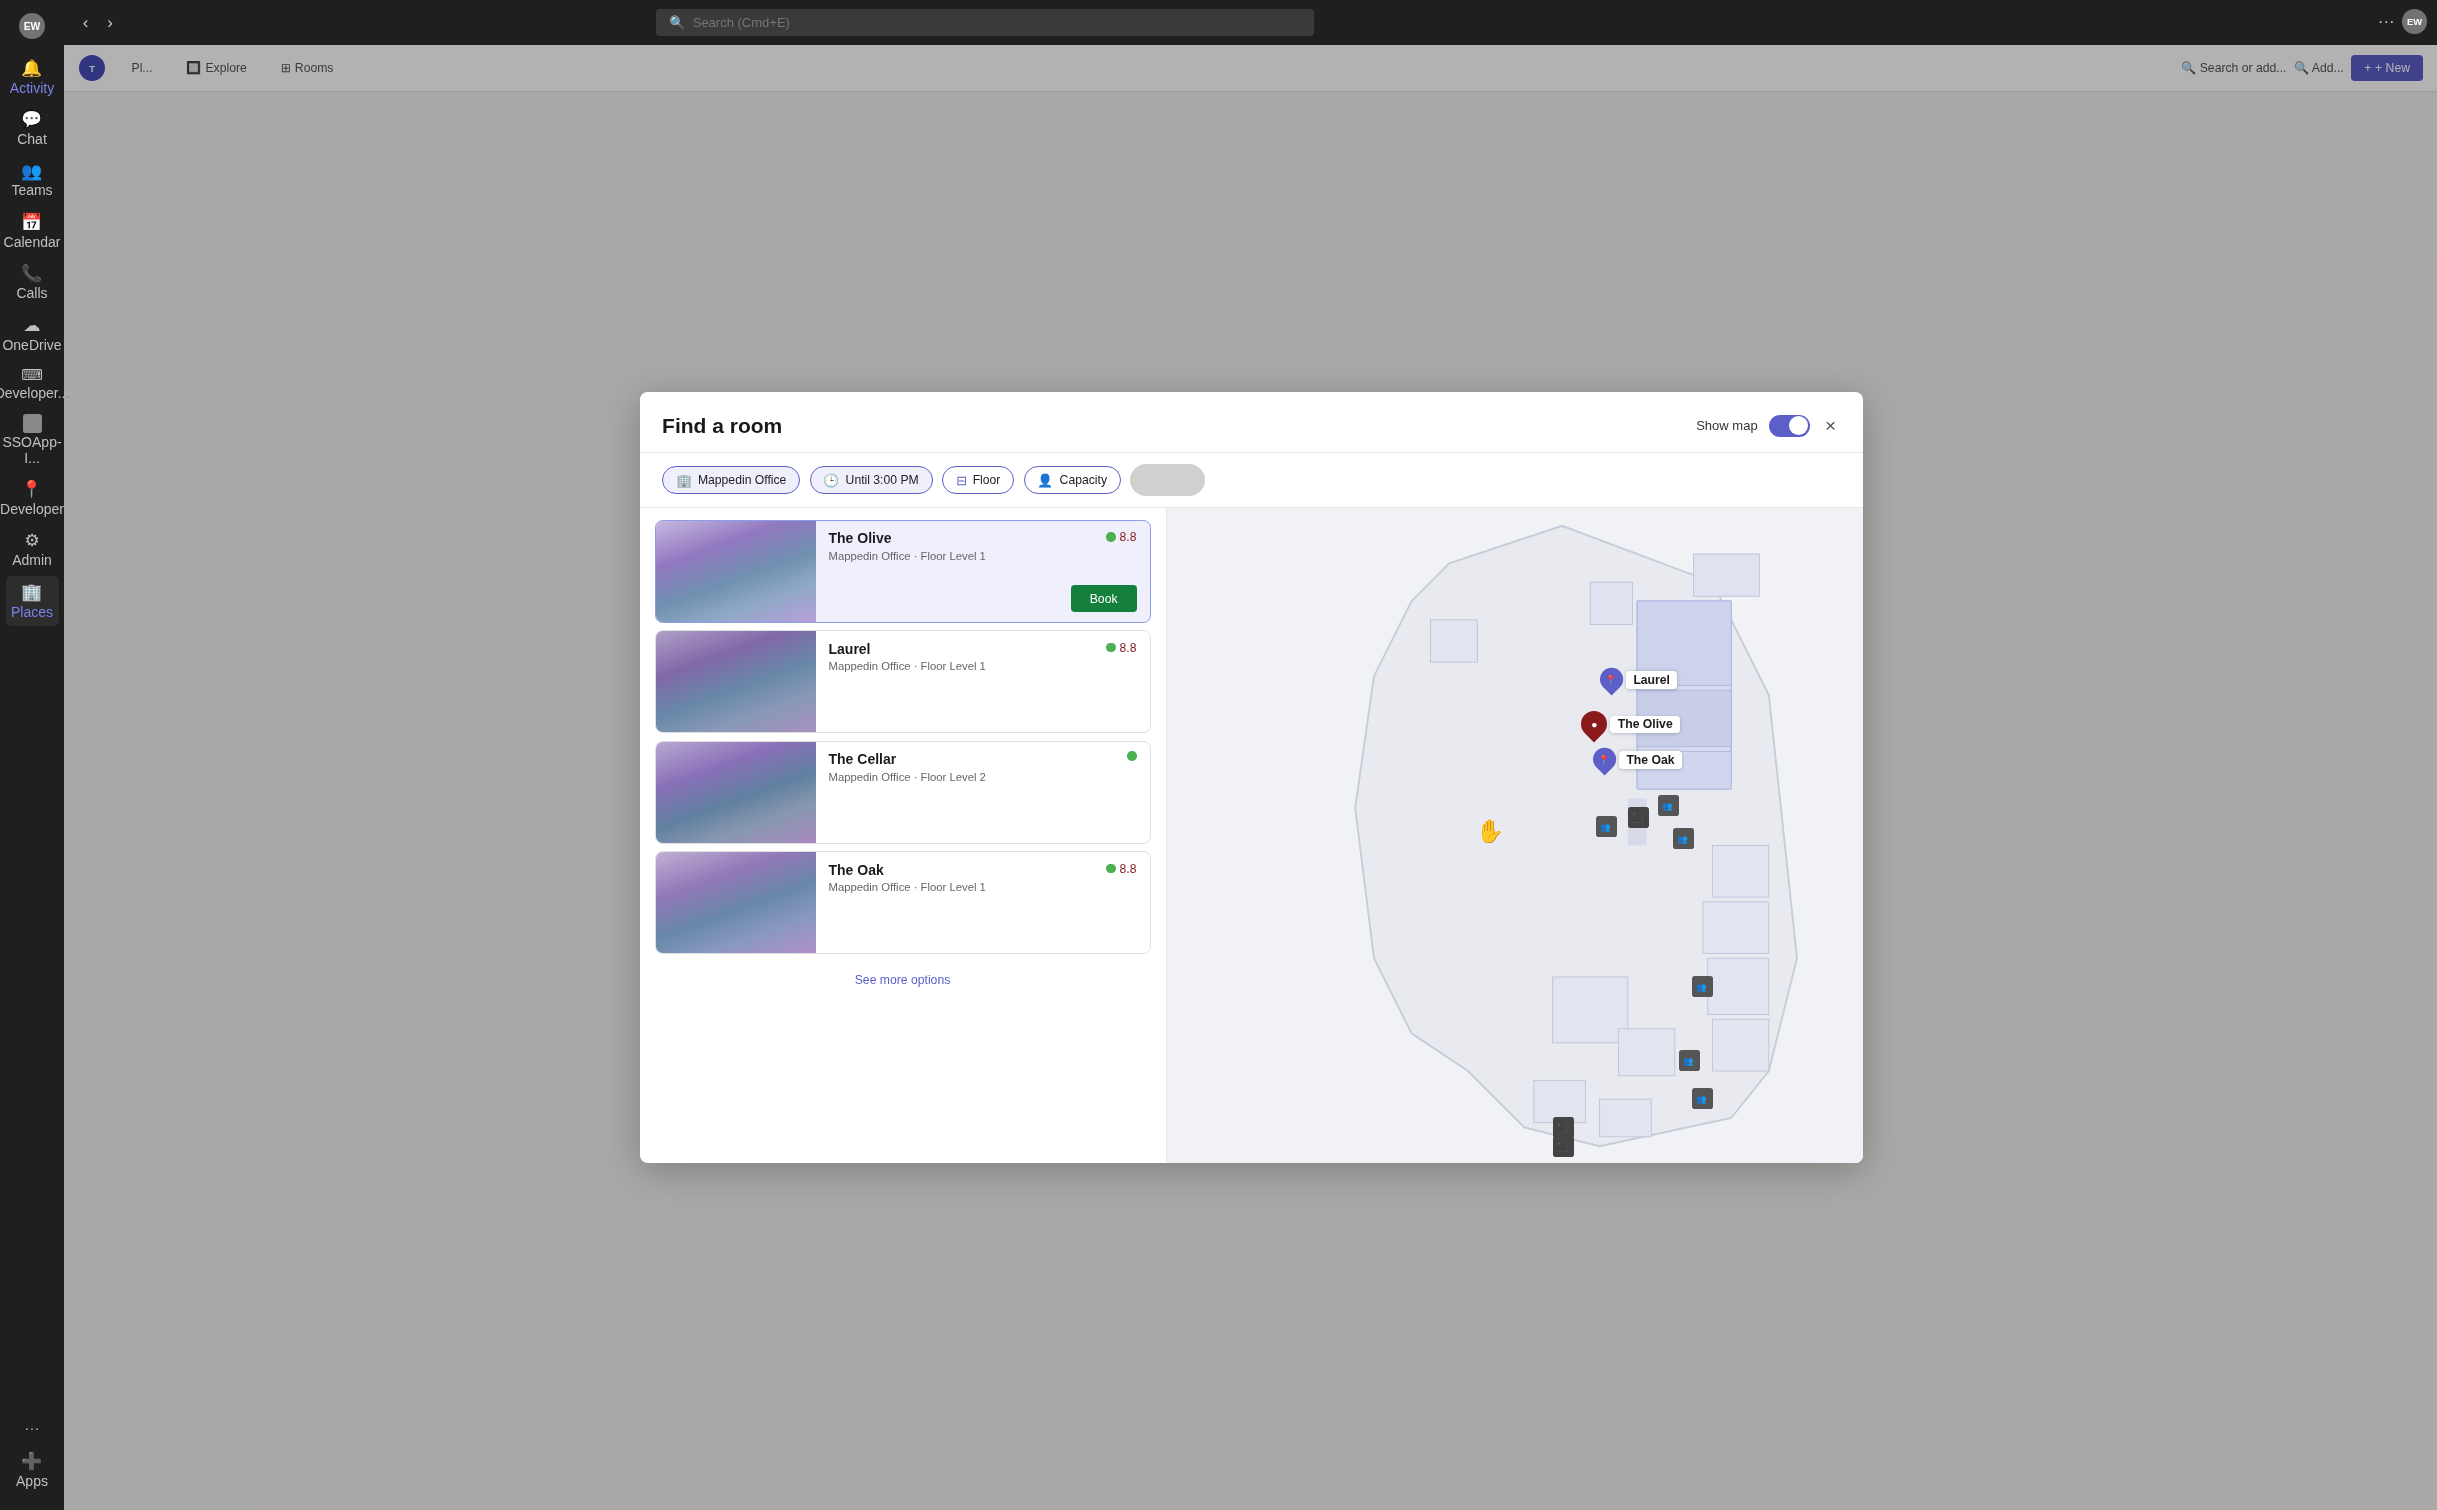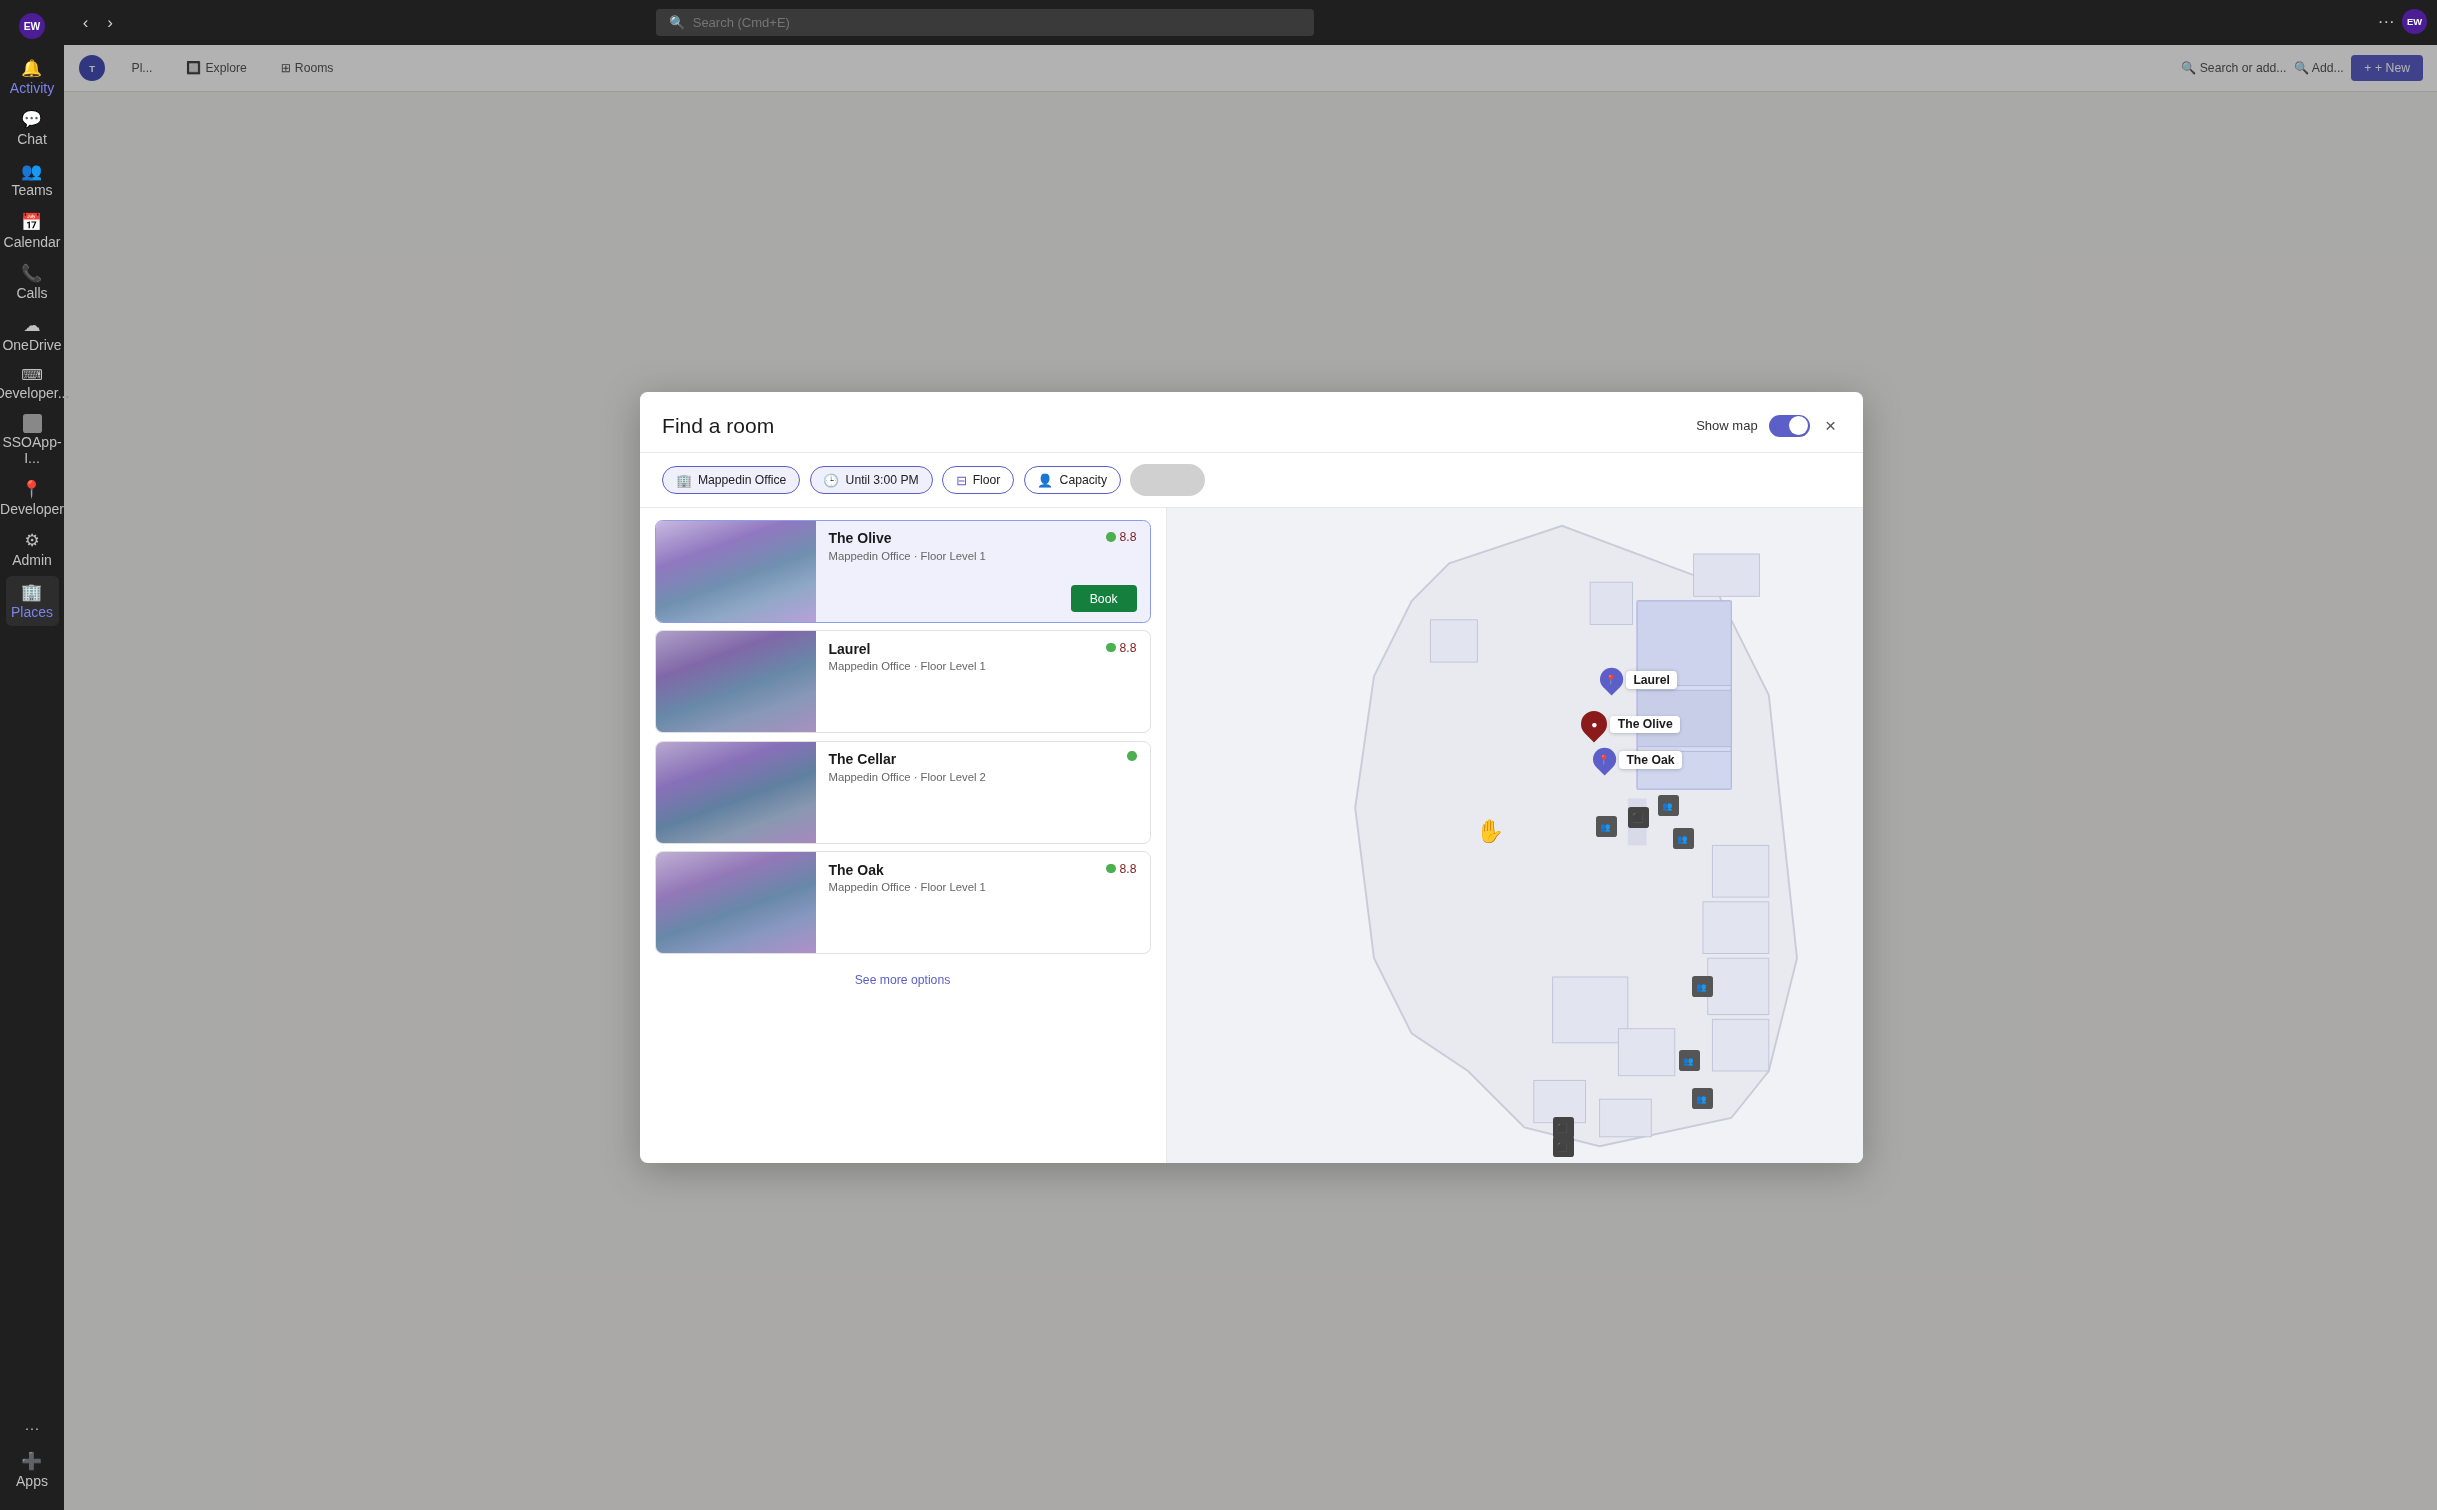--- a/index.html
+++ b/index.html
@@ -49,21 +49,21 @@
     .sidebar-label {
       font-size: 14px;
       color: #c0c0c0;
       text-align: center;
       line-height: 1.1;
     }
     .sidebar-item.active .sidebar-label { color: #7b83eb; }
     .sidebar-avatar {
       width: 26px; height: 26px;
       border-radius: 50%;
-      background: #4c1d95;
+      background: #737373;
       display: flex; align-items: center; justify-content: center;
       color: white; font-size: 10.3px; font-weight: bold;
       margin-bottom: 1.9px;
     }
     .sidebar-more {
       margin-top: auto;
       display: flex;
       flex-direction: column;
       align-items: center;
       gap: 3.8px;
@@ -193,21 +193,21 @@
 
     .modal-header {
       padding: 19px 22.6px 11.3px;
       display: flex;
       align-items: center;
       justify-content: space-between;
       border-bottom: 0.9px solid #e8e8e8;
     }
     .modal-title {
       font-size: 21px;
-      font-weight: 400;
+      font-weight: 700;
       color: #1a1a1a;
     }
     .modal-header-right {
       display: flex;
       align-items: center;
       gap: 11.3px;
     }
     .show-map-label {
       font-size: 13px;
       color: #333;

